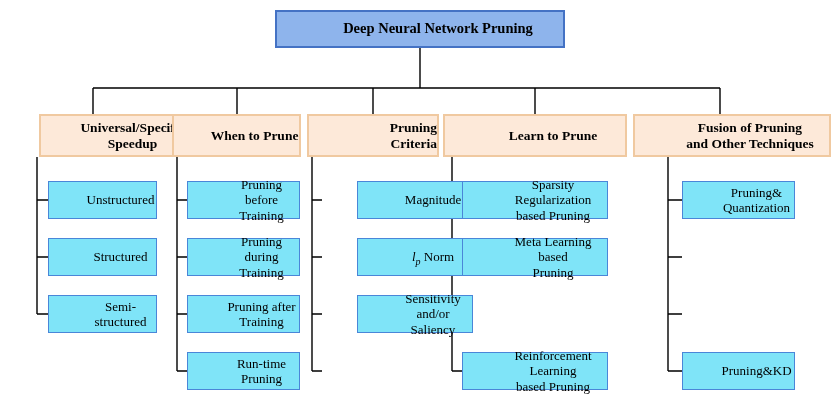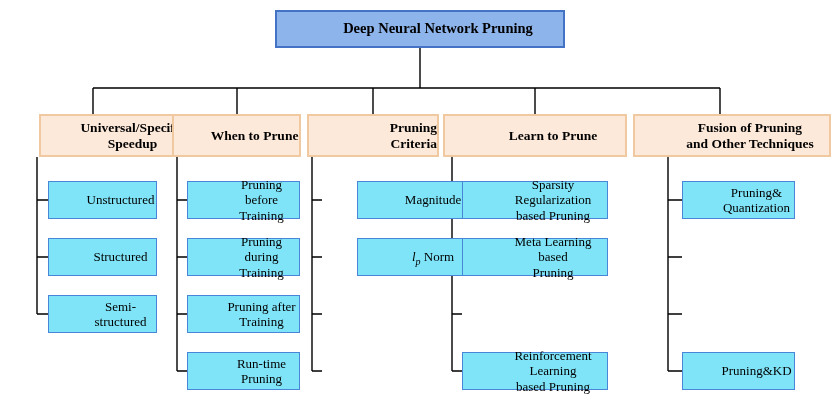--- a/index.html
+++ b/index.html
@@ -72,20 +72,22 @@
 Training</div>
   <div class="box leaf c2 r2">Pruning during
 Training</div>
   <div class="box leaf c2 r3">Pruning after
 Training</div>
   <div class="box leaf c2 r4">Run-time
 Pruning</div>
 
   <div class="box leaf c3 r1">Magnitude</div>
   <div class="box leaf c3 r2"><span><span class="lp-l">l</span><span class="lp-sub">p</span><span> Norm</span></span></div>
+  <div class="box leaf c3 r3">Sensitivity
+and/or Saliency</div>
 
   <div class="box leaf c4 r1">Sparsity Regularization
 based Pruning</div>
   <div class="box leaf c4 r2">Meta Learning based
 Pruning</div>
   <div class="box leaf c4 r4">Reinforcement Learning
 based Pruning</div>
 
   <div class="box leaf c5 r1">Pruning&amp;
 Quantization</div>

